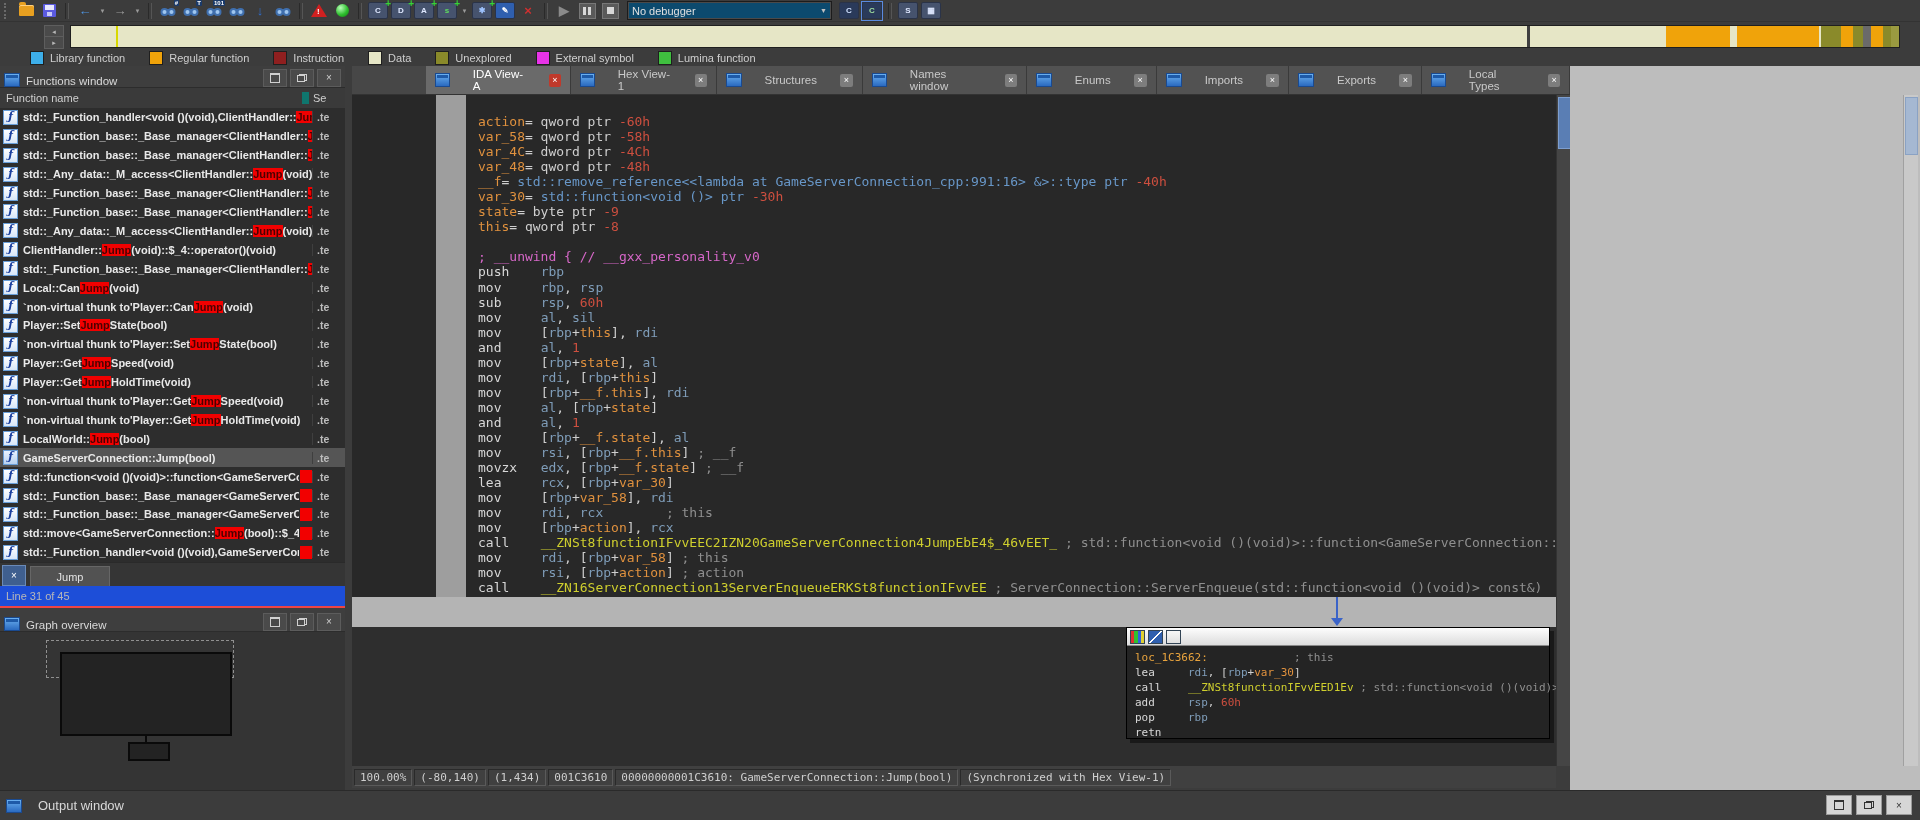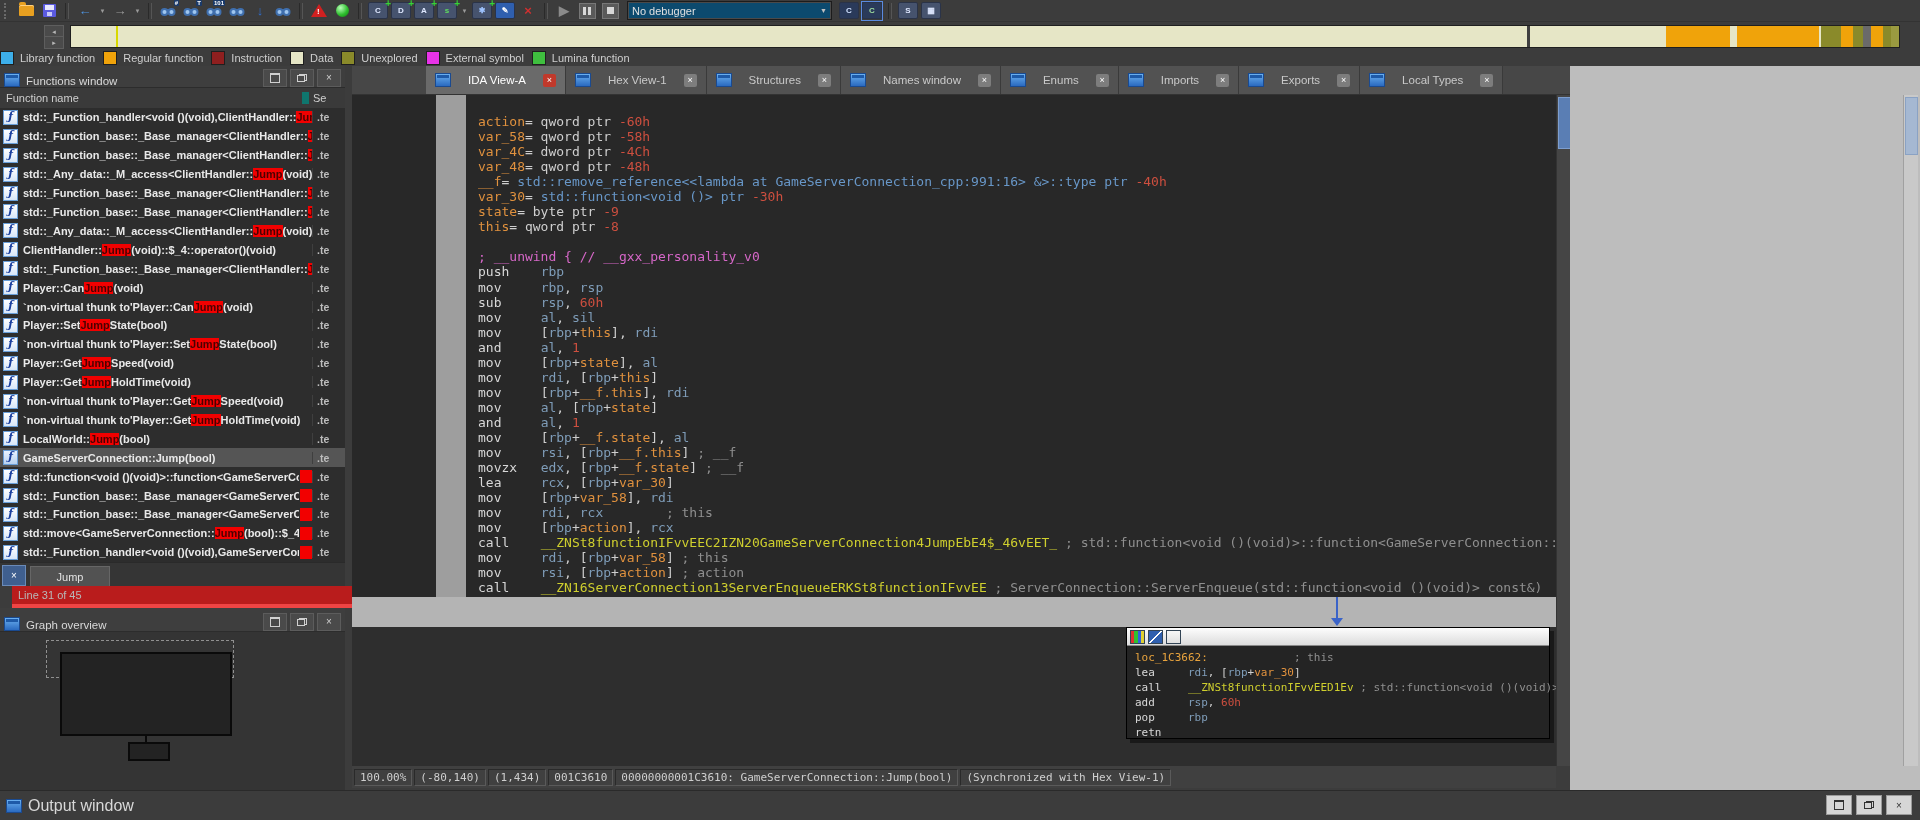--- a/index.html
+++ b/index.html
@@ -29,21 +29,21 @@
   #dbgcombo{width:195px;height:17px;background:#0c4a6e;border:1px solid #1c1c1c;box-shadow:inset 0 0 0 1px #4a4a4a;display:flex;align-items:center;justify-content:space-between;padding:0 4px;margin:0 4px;}
   #dbgcombo .lbl{color:#e0e0e0;font-size:11px;}
   #dbgcombo .car{color:#c0c0c0;font-size:7px;}
   .tb-run{outline:1px solid #5a8adf;}
   
   #navrow{left:0;top:22px;width:1920px;height:28px;background:#3c3c3c;border-bottom:1px solid #333;}
   .nav-arr{position:absolute;width:18px;height:11px;background:#4a4a4a;border:1px solid #5e5e5e;color:#b8b8b8;font-size:7px;display:flex;align-items:center;justify-content:center;}
   #navband{position:absolute;left:70px;top:3px;width:1828px;height:21px;background:#e6e6c6;border:1px solid #1f1f1f;overflow:hidden;}
   #navband .seg{position:absolute;top:0;height:21px;}
   
-  #legend{left:0;top:50px;width:1920px;height:16px;display:flex;align-items:center;gap:8px;box-sizing:border-box;background:#3c3c3c;}
+  #legend{left:0;top:50px;width:1920px;height:16px;display:flex;align-items:center;gap:24px;padding-left:30px;box-sizing:border-box;background:#3c3c3c;}
   .lg-it{display:flex;align-items:center;gap:6px;}
   .lg-sq{width:12px;height:12px;border:1px solid #1f1f1f;}
   .lg-lb{font-size:11px;color:#cfcfcf;}
   
   .ptitle{background:#3e3e3e;border-bottom:1px solid #2c2c2c;display:flex;align-items:flex-end;padding:0 4px;box-sizing:border-box;}
   .ptitle .txt{color:#d8d8d8;font-size:11.5px;margin-left:6px;flex:1;}
   .picon{width:14px;height:12px;background:linear-gradient(#6ab0f0,#2a6ac0);border:1px solid #1a4a90;position:relative;}
   .picon:before{content:"";position:absolute;left:1px;top:1px;right:1px;height:3px;background:#1e5aa8;}
   .pbtn{width:22px;height:16px;background:#4a4a4a;border:1px solid #5c5c5c;margin-left:3px;display:flex;align-items:center;justify-content:center;color:#d0d0d0;font-size:10px;line-height:1;}
   .ic-restore{width:8px;height:7px;border:1px solid #d0d0d0;border-top-width:2px;}
@@ -59,28 +59,28 @@
   .ficon{flex:0 0 13px;height:13px;margin:0 5px 0 3px;background:linear-gradient(#ffffff,#d7e6f8);border:1px solid #6a9fd8;color:#1a3f9f;font-family:"DejaVu Serif",serif;font-style:italic;font-weight:bold;font-size:11px;line-height:12px;text-align:center;}
   .frow.sel .ficon{background:linear-gradient(#e8f2ff,#b8d2f0);}
   .fname{flex:1 1 auto;min-width:0;display:flex;align-items:center;overflow:hidden;}
   .fname .tx{white-space:nowrap;overflow:hidden;color:#e9e9e9;font-weight:bold;font-size:11px;}
   .fname .hl{background:#f20000;color:#4d0000;}
   .tred{flex:0 0 12px;height:13px;background:#f20000;margin-left:1px;}
   .fseg{flex:0 0 28px;border-left:1px solid #3f3f3f;padding-left:4px;color:#bdbdbd;font-size:10.5px;font-weight:bold;}
   #fn-filter{left:0;top:562px;width:345px;height:24px;background:#353535;border-top:1px solid #2a2a2a;display:flex;align-items:flex-end;gap:4px;padding:2px 0 0 2px;box-sizing:border-box;}
   #fn-filter .xbtn{width:22px;height:19px;background:#3f5f8f;border:1px solid #6a8ab8;color:#fff;font-size:10px;display:flex;align-items:center;justify-content:center;}
   #fn-filter .ftab{height:19px;min-width:58px;background:#525252;border:1px solid #666;border-bottom:none;color:#e2e2e2;font-size:11px;display:flex;align-items:center;justify-content:center;padding:0 10px;}
-  #fn-linestat{left:12px;top:586px;width:345px;height:22px;background:#b91c1c;color:#b8b8b8;font-size:11px;display:flex;align-items:center;padding-left:6px;box-sizing:border-box;border-bottom:4px solid #ef4444;}
+  #fn-linestat{left:0;top:586px;width:345px;height:22px;background:#1d4ed8;color:#b8b8b8;font-size:11px;display:flex;align-items:center;padding-left:6px;box-sizing:border-box;border-bottom:2px solid #ef4444;}
   #go-content{left:0;top:632px;width:345px;height:158px;background:#343434;}
   #go-content .mini{position:absolute;background:#232323;border:2px solid #0a0a0a;}
   #go-vp{position:absolute;border:1px dashed #909090;}
   #go-line{position:absolute;width:2px;background:#0a0a0a;}
   
   #tabbar{left:352px;top:66px;width:1218px;height:29px;background:#474747;display:flex;align-items:stretch;padding-left:74px;box-sizing:border-box;border-bottom:1px solid #333;}
-  .tab{display:flex;align-items:center;gap:17px;padding:0 9px;background:#525252;border-right:1px solid #3a3a3a;color:#c9c9c9;font-size:11.5px;cursor:default;}
+  .tab{display:flex;align-items:center;gap:23px;padding:0 9px;background:#525252;border-right:1px solid #3a3a3a;color:#c9c9c9;font-size:11.5px;cursor:default;}
   .tab.active{background:#6a6a6a;color:#ffffff;}
   .tab .tclose{width:13px;height:13px;border-radius:2px;background:#7d7d7d;color:#fff;font-size:9px;line-height:13px;text-align:center;}
   .tab.active .tclose{background:#c0392b;}
   #canvas{left:352px;top:95px;width:1204px;height:671px;background:#2e2e2e;overflow:hidden;}
   #node1{position:absolute;left:0;top:0;width:1204px;height:502px;background:#282828;}
   #node1 .gstrip{position:absolute;left:84px;top:0;width:30px;height:502px;background:#9e9e9e;}
   #b1text{position:absolute;left:126px;top:19px;font-family:"DejaVu Sans Mono",monospace;font-size:13px;line-height:15.05px;white-space:pre;}
   #lightband{position:absolute;left:0;top:502px;width:1204px;height:30px;background:#b4b4b4;}
   #garrow{position:absolute;left:984px;top:502px;width:2px;height:22px;background:#3a63c8;}
   #garrowhead{position:absolute;left:979px;top:523px;width:0;height:0;border-left:6px solid transparent;border-right:6px solid transparent;border-top:8px solid #3a63c8;}
@@ -99,21 +99,21 @@
   #statusbar{left:352px;top:766px;width:1204px;height:22px;background:#404040;display:flex;align-items:center;padding-left:2px;box-sizing:border-box;font-family:"DejaVu Sans Mono",monospace;}
   .stseg{color:#cfcfcf;font-size:11px;border:1px solid;border-color:#2a2a2a #5a5a5a #5a5a5a #2a2a2a;padding:1px 5px;margin-right:2px;white-space:nowrap;}
   
   #vscroll{left:1556px;top:95px;width:14px;height:671px;background:#454545;border-left:1px solid #333;}
   #vthumb{position:absolute;left:1px;top:2px;width:11px;height:50px;background:#5a7eb4;border:1px solid #7d9ecf;}
   #rightarea{left:1570px;top:66px;width:350px;height:724px;background:#bdbdbd;}
   #rscroll{position:absolute;right:2px;top:29px;width:14px;height:671px;background:#c9c9c9;border-left:1px solid #a0a0a0;}
   #rthumb{position:absolute;left:1px;top:2px;width:11px;height:56px;background:#a5b8d2;border:1px solid #8aa2c4;}
   
   #bottombar{left:0;top:790px;width:1920px;height:30px;background:#3c3c3c;border-top:1px solid #2a2a2a;display:flex;align-items:center;padding-left:6px;box-sizing:border-box;}
-  #bottombar .txt{color:#d8d8d8;font-size:16px;margin-left:6px;}
+  #bottombar .txt{color:#d8d8d8;font-size:13px;margin-left:16px;}
   #dockbtns{position:absolute;right:8px;top:795px;display:flex;gap:4px;}
   .dockbtn{width:24px;height:18px;background:#d6d6d6;border:1px solid #9a9a9a;display:flex;align-items:center;justify-content:center;color:#333;font-size:10px;}
   .dockbtn .ic-restore{border-color:#333;}
   .dockbtn .ic-float:before,.dockbtn .ic-float:after{border-color:#333;background:#d6d6d6;}
   .svgbin{display:block;}
 </style>
 </head>
 <body>
 
 <div id="app">
@@ -392,21 +392,21 @@
       <div class="frow">
         <span class="ficon">ƒ</span>
         <span class="fname">
           <span class="tx"><span>std::_Function_base::_Base_manager&lt;ClientHandler::</span><span class="hl">Jump</span></span>
         </span>
         <span class="fseg">.te</span>
       </div>
       <div class="frow">
         <span class="ficon">ƒ</span>
         <span class="fname">
-          <span class="tx"><span>Player::Can</span><span class="hl">Jump</span><span>(void)</span></span>
+          <span class="tx"><span>Local::Can</span><span class="hl">Jump</span><span>(void)</span></span>
         </span>
         <span class="fseg">.te</span>
       </div>
       <div class="frow">
         <span class="ficon">ƒ</span>
         <span class="fname">
           <span class="tx"><span>`non-virtual thunk to'Player::Can</span><span class="hl">Jump</span><span>(void)</span></span>
         </span>
         <span class="fseg">.te</span>
       </div>

